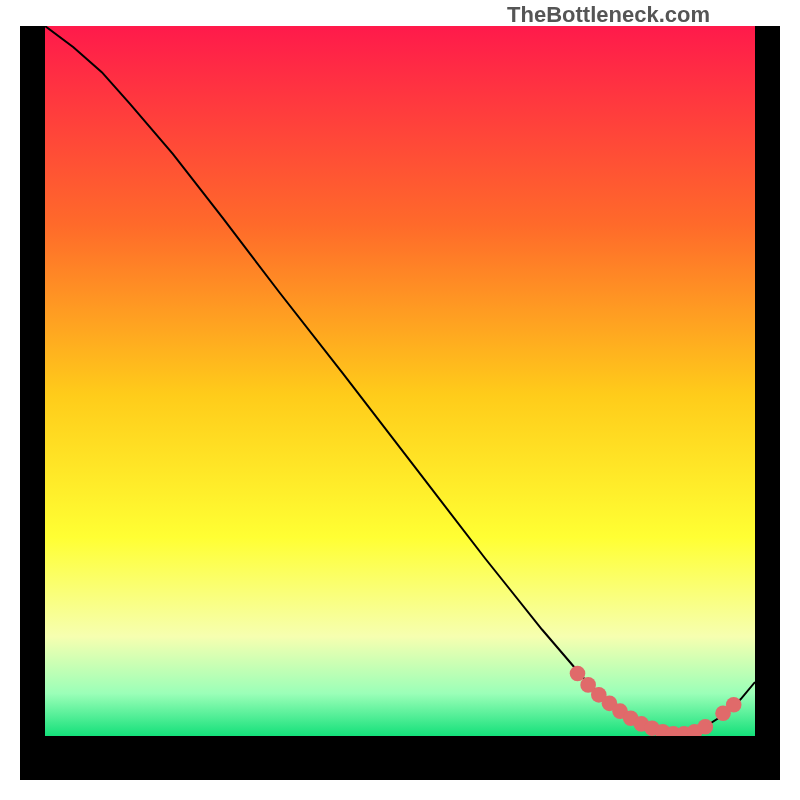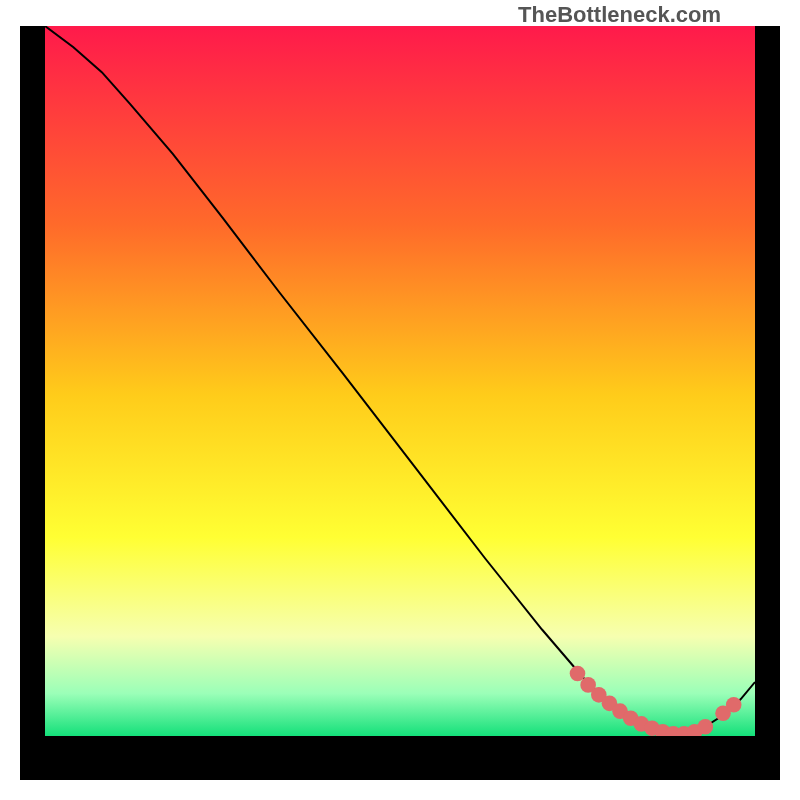--- a/index.html
+++ b/index.html
@@ -8,21 +8,20 @@
     background: #fff;
     width: 800px;
     height: 800px;
     overflow: hidden;
     font-family: Arial, Helvetica, sans-serif;
   }
   .wrapper {
     position: relative;
     width: 716px;
     height: 800px;
-    padding-left: 11px;
   }
   .attribution {
     position: absolute;
     top: 2px;
     right: 6px;
     font-size: 22px;
     font-weight: bold;
     color: #555;
     letter-spacing: 0px;
   }

